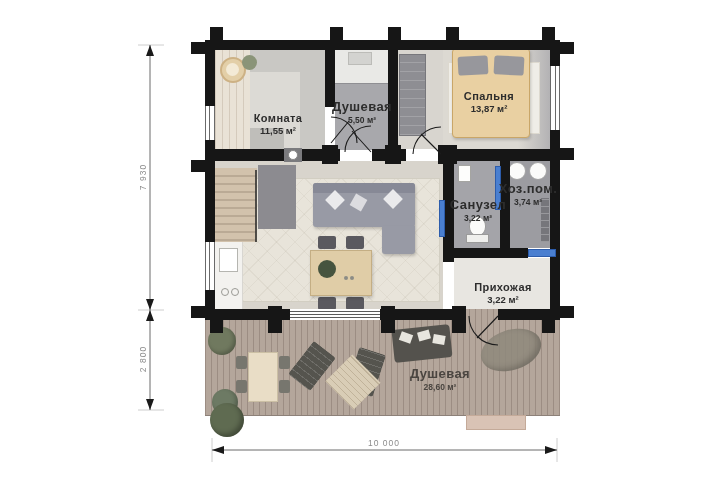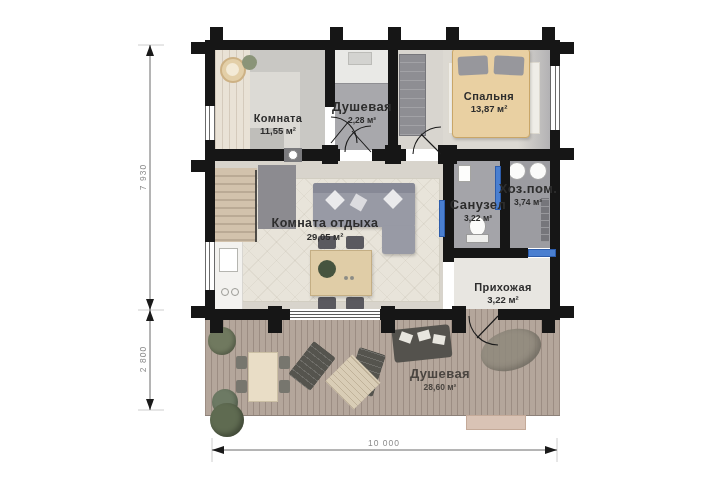--- a/index.html
+++ b/index.html
@@ -192,38 +192,34 @@
       <polygon points="557,450 545,446 545,454"></polygon>
     </g>
   </svg>
 
   <div class="rlabel" style="left:278px;top:124px;">
     <div class="rname">Комната</div>
     <div class="rarea">11,55 м²</div>
   </div>
   <div class="rlabel small" style="left:362px;top:112px;">
     <div class="rname">Душевая</div>
-    <div class="rarea">2,28 м²</div>
+    <div class="rarea">5,50 м²</div>
   </div>
   <div class="rlabel" style="left:489px;top:102px;">
     <div class="rname">Спальня</div>
     <div class="rarea">13,87 м²</div>
   </div>
   <div class="rlabel small" style="left:478px;top:210px;">
     <div class="rname">Санузел</div>
     <div class="rarea">3,22 м²</div>
   </div>
   <div class="rlabel small" style="left:528px;top:194px;">
     <div class="rname">Хоз.пом.</div>
     <div class="rarea">3,74 м²</div>
   </div>
-  <div class="rlabel big" style="left:325px;top:229px;">
-    <div class="rname">Комната отдыха</div>
-    <div class="rarea">29,05 м²</div>
-  </div>
   <div class="rlabel" style="left:503px;top:293px;">
     <div class="rname">Прихожая</div>
     <div class="rarea">3,22 м²</div>
   </div>
   <div class="rlabel small vnd" style="left:440px;top:379px;">
     <div class="rname">Душевая</div>
     <div class="rarea">28,60 м²</div>
   </div>
 
   <div class="dimlabel dim-v" style="left:113px;top:172px;width:60px;">7 930</div>

